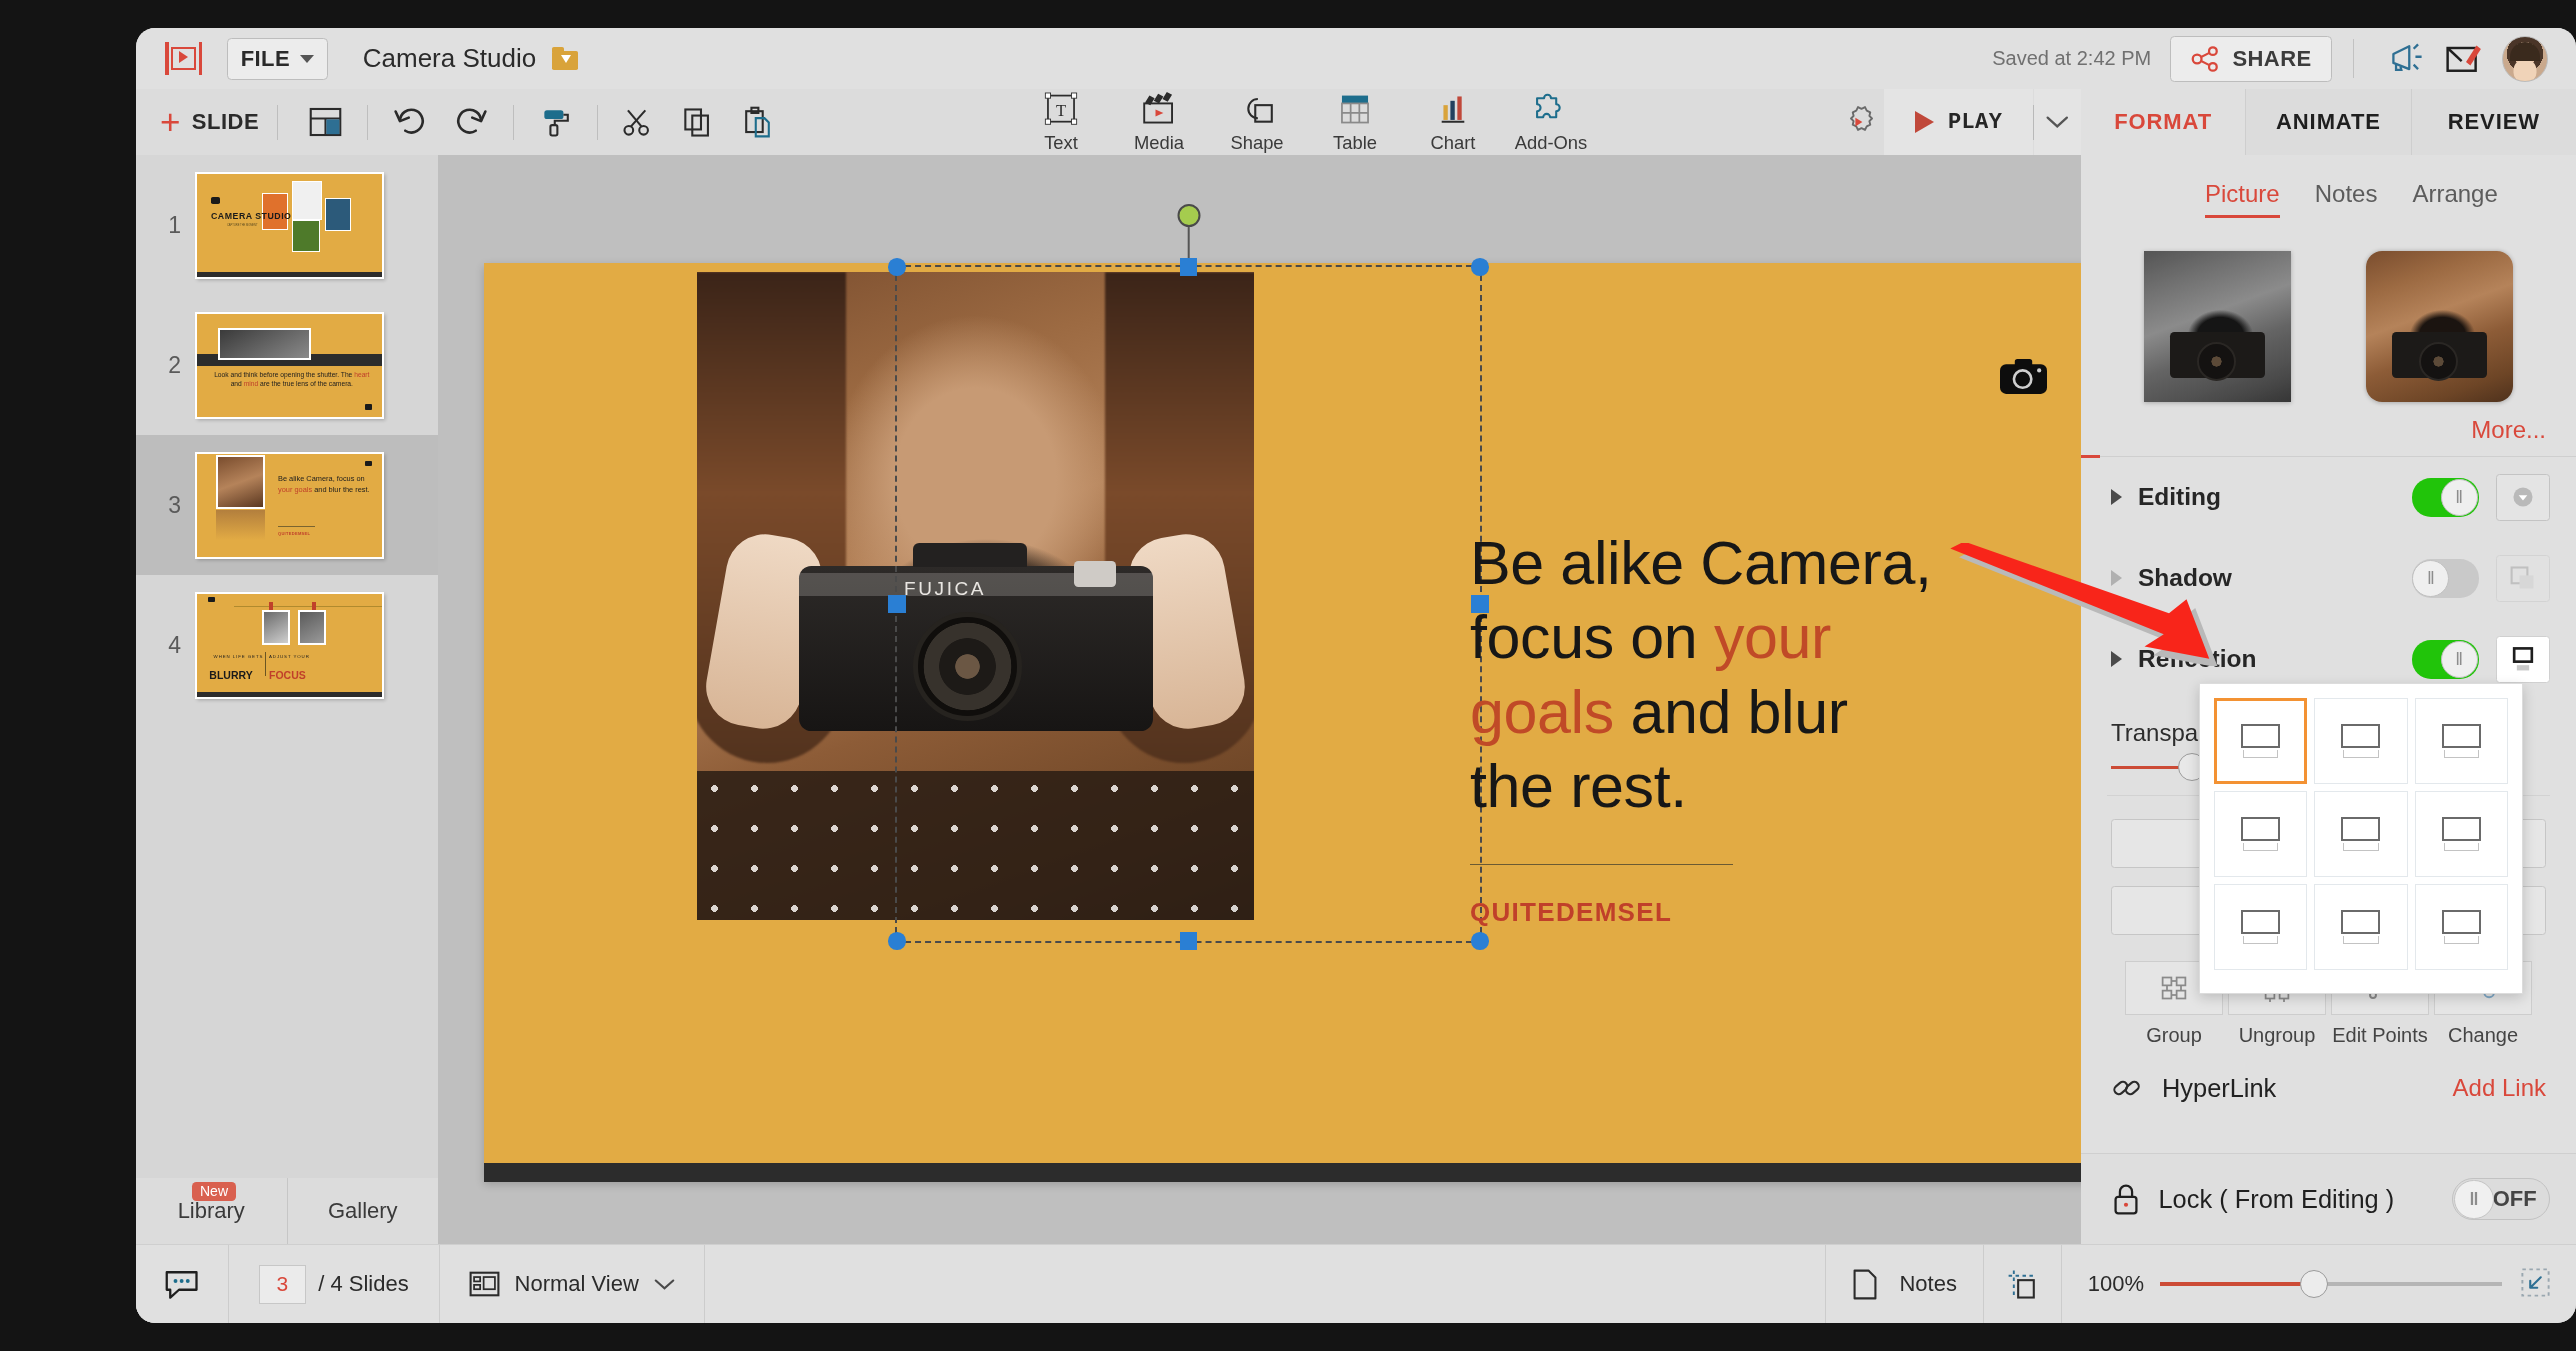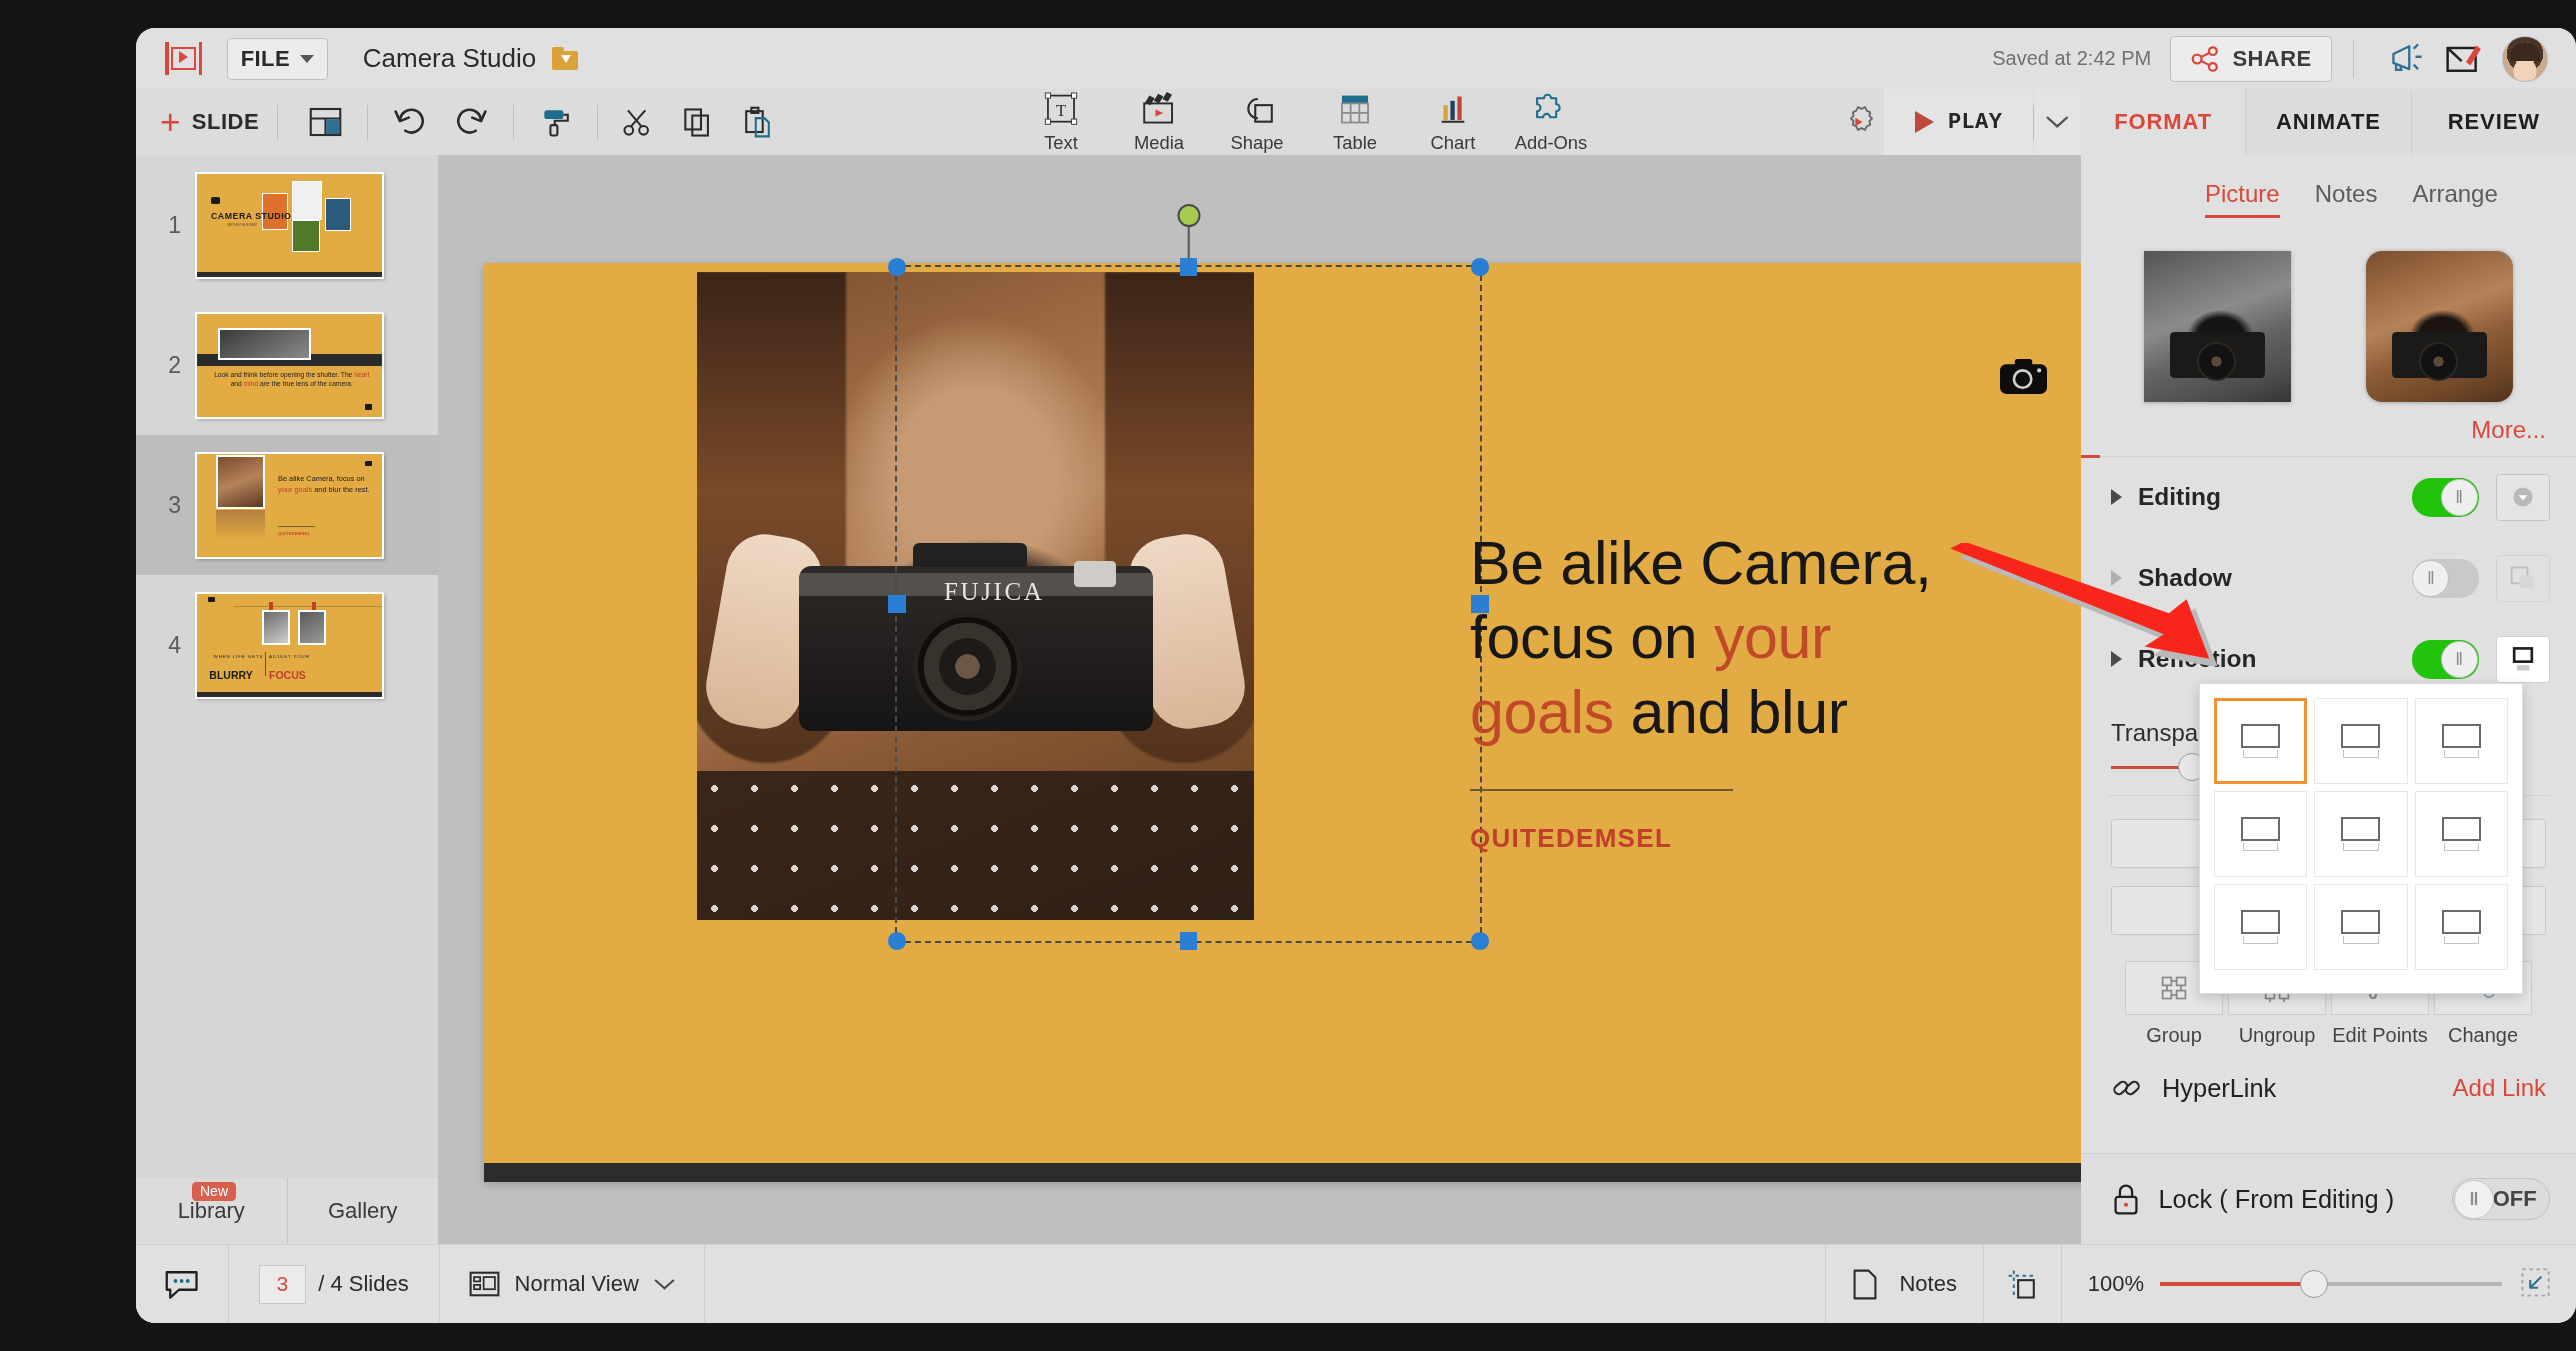--- a/index.html
+++ b/index.html
@@ -114,21 +114,21 @@
   .picwrap { position:absolute; left: 213px; top: 8.8px; width: 557px; height: 648px; }
   .picimg { position:absolute; left:0; top:0; width:557px; height:648px; overflow:hidden;
     background:
       radial-gradient(ellipse 158px 123px at 52% 56%, #1b1410 0 55%, rgba(27,20,16,0) 78%),
       radial-gradient(ellipse 202px 228px at 50% 32%, #c79a74 0 40%, rgba(199,154,116,0) 72%),
       linear-gradient(160deg,#7a4d2e 0%, #9c6a42 22%, #b5835a 42%, #8d5c37 62%, #6d4526 85%, #4e311c 100%);
   }
   .pic-cam { position:absolute; left:102px; top:294px; width:354px; height:165px;
      background: linear-gradient(#2d2a28,#171514); border-radius:12.3px; }
   .pic-cam .top { position:absolute; left:114px; top:-23px; width:114px; height:24.5px; background:#232120; border-radius:6.1px 6.1px 0 0;}
-  .pic-cam .brand { position:absolute; left:105px; top:12.3px; color:#e9e6e2; font-size:25px; letter-spacing:2.6px; font-family:Liberation Serif, serif;margin-left:40px;}
+  .pic-cam .brand { position:absolute; left:105px; top:12.3px; color:#e9e6e2; font-size:19px; letter-spacing:2.6px; font-family:Liberation Sans, sans-serif;}
   .pic-cam .lens { position:absolute; left:114px; top:46px; width:109px; height:109px; border-radius:50%;
      background: radial-gradient(circle, #6b5744 0 17%, #1d1a17 18% 40%, #37322c 41% 62%, #100e0c 63% 100%); border:5.3px solid #26231f;}
   .pic-cam .dial { position:absolute; right:37px; top:-5.3px; width:42px; height:26px; background:#cfcbc6; border-radius:4.4px;}
   .pic-cam .strip { position:absolute; left:0; top:7px; width:100%; height:23px; background:#cfcbc6; opacity:.25;}
   .pic-hand-l, .pic-hand-r { position:absolute; top:263px; width:96px; height:193px; border-radius:39px;
      background: linear-gradient(#efd9c4,#d8b596); }
   .pic-hand-l { left: 19px; transform: rotate(10deg);}
   .pic-hand-r { right: 19px; transform: rotate(-10deg);}
   .pic-hair-l,.pic-hair-r { position:absolute; top:0; width:158px; height:491px;
      background: linear-gradient(#3b2418,#7a4a2a 45%, #53331e); border-radius: 0 0 79px 79px; filter: blur(0.9px);}
@@ -526,20 +526,21 @@
           <div class="hnd rnd" style="left:-8.8px;bottom:-8.8px;"></div>
           <div class="hnd" style="left:50%;margin-left:-8.8px;bottom:-8.8px;"></div>
           <div class="hnd rnd" style="right:-8.8px;bottom:-8.8px;"></div>
         </div>
       </div>
 
       <div class="quote">
         <div class="qline"><span>Be alike Camera,</span></div>
         <div class="qline"><span>focus on </span><span class="qhl">your</span></div>
         <div class="qline"><span class="qhl">goals</span><span> and blur</span></div>
+        <div class="qline"><span>the rest.</span></div>
         <div class="qrule"></div>
         <div class="qcap">QUITEDEMSEL</div>
       </div>
     </div>
   </div>
 
   <div class="rpanel">
     <div class="subtabs">
       <div class="subtab active"><span>Picture</span></div>
       <div class="subtab"><span>Notes</span></div>

